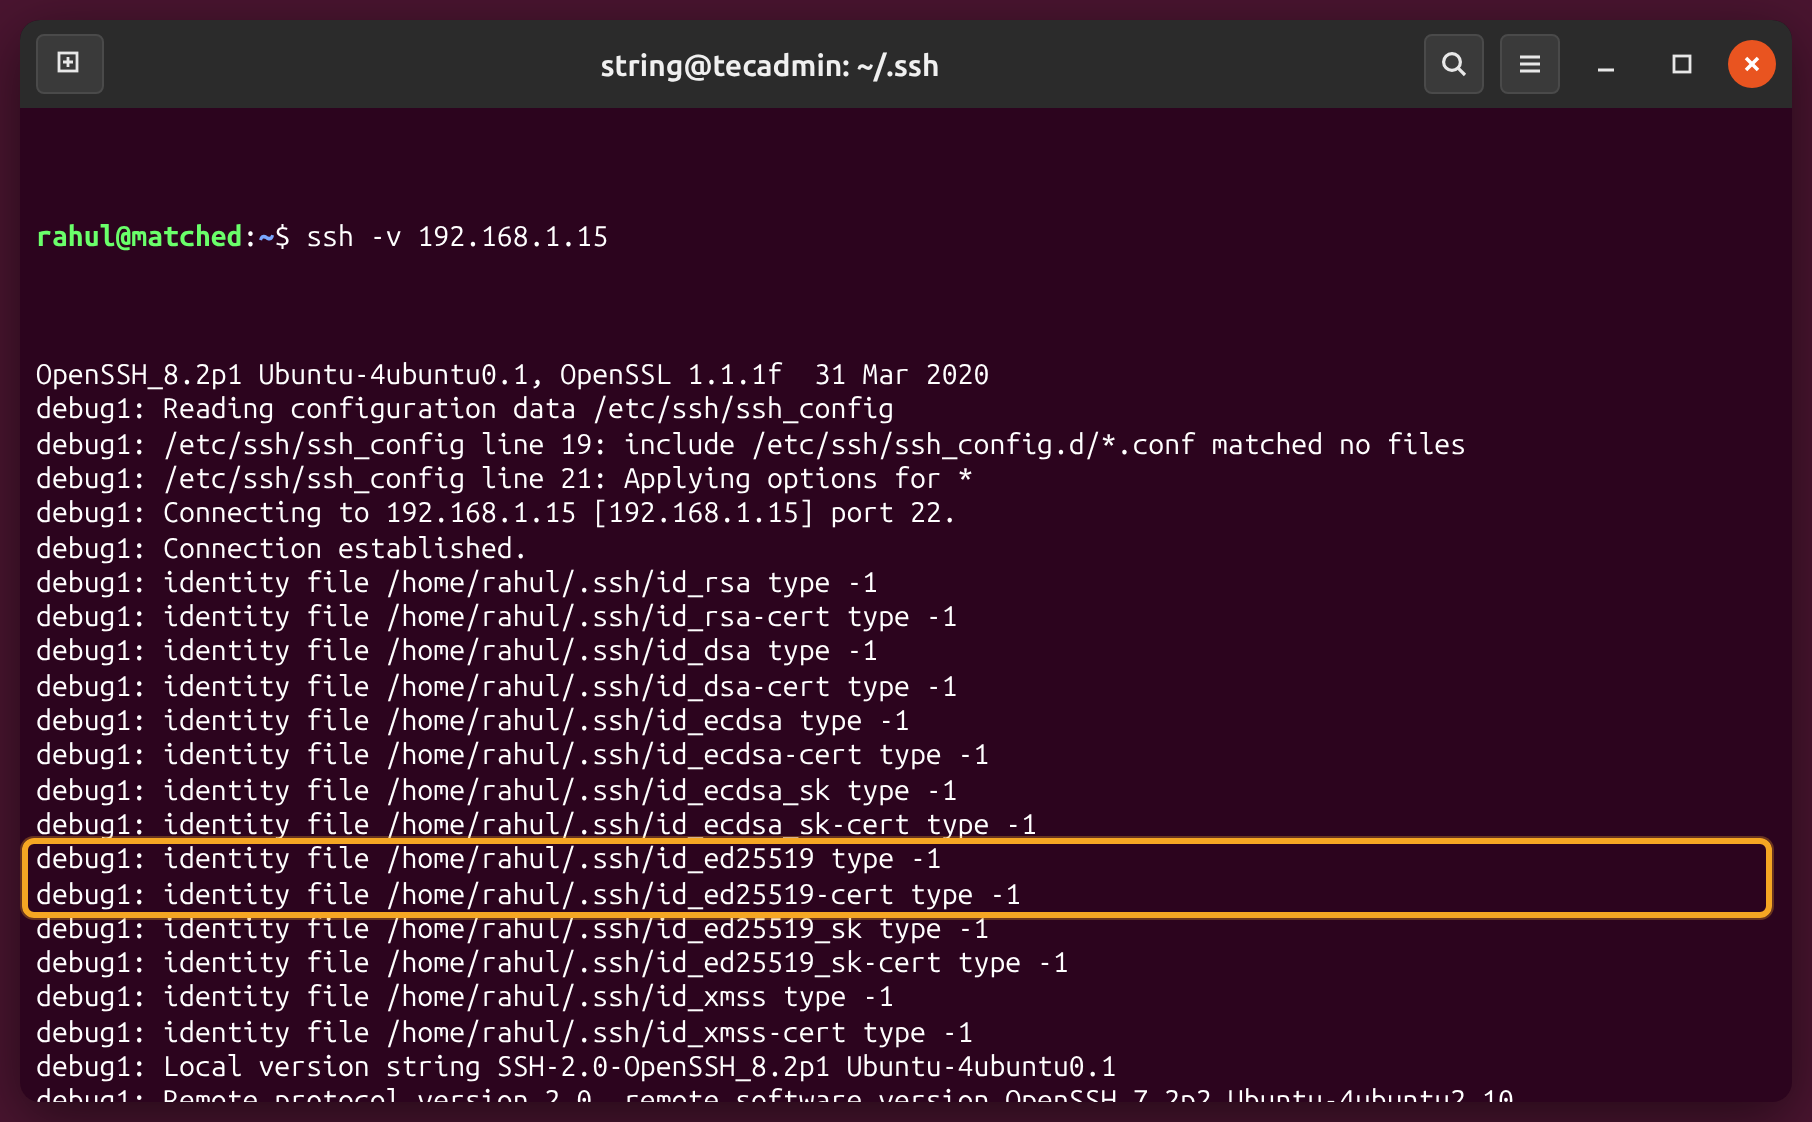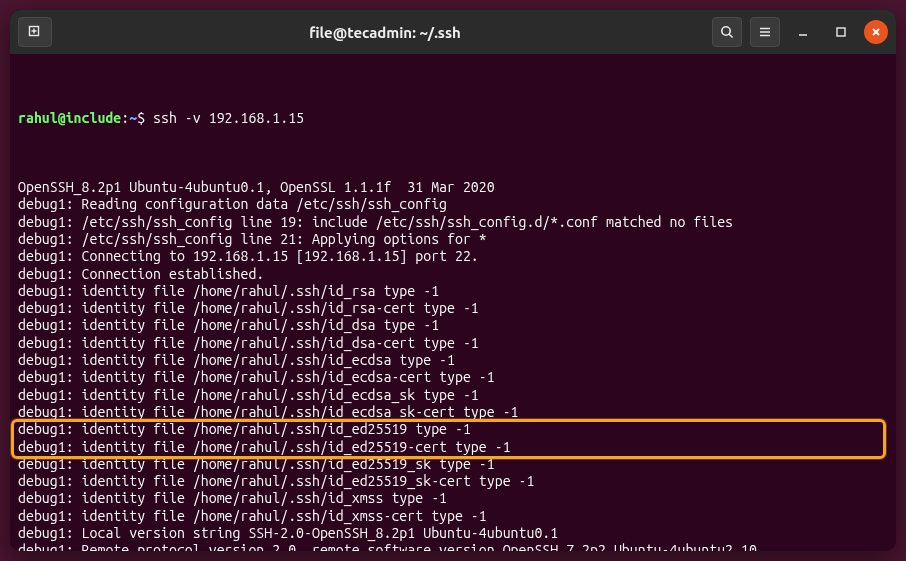--- a/index.html
+++ b/index.html
@@ -106,21 +106,21 @@
 <div class="window">
 
   <div class="titlebar">
     <div class="tb-btn">
       <svg width="16" height="16" viewBox="0 0 16 16" fill="none" stroke="currentColor" stroke-width="1.4">
         <rect x="2.5" y="2.5" width="9" height="9"></rect>
         <line x1="7" y1="4.5" x2="7" y2="9.5"></line>
         <line x1="4.5" y1="7" x2="9.5" y2="7"></line>
       </svg>
     </div>
-    <div class="tb-title">file@tecadmin: ~/.ssh</div>
+    <div class="tb-title">string@tecadmin: ~/.ssh</div>
     <div class="tb-right">
       <div class="tb-iconbtn boxed">
         <svg width="16" height="16" viewBox="0 0 16 16" fill="none" stroke="currentColor" stroke-width="1.6">
           <circle cx="7" cy="7" r="4.2"></circle>
           <line x1="10.2" y1="10.2" x2="13.5" y2="13.5"></line>
         </svg>
       </div>
       <div class="tb-iconbtn boxed">
         <svg width="16" height="16" viewBox="0 0 16 16" stroke="currentColor" stroke-width="1.6">
           <line x1="3" y1="4.5" x2="13" y2="4.5"></line>
@@ -142,18 +142,18 @@
         <svg width="12" height="12" viewBox="0 0 12 12" stroke="currentColor" stroke-width="1.8">
           <line x1="3" y1="3" x2="9" y2="9"></line>
           <line x1="9" y1="3" x2="3" y2="9"></line>
         </svg>
       </div>
     </div>
   </div>
 
   <div class="terminal" id="term">
     
-    <div class="line"><span class="prompt-user">rahul@include</span><span class="prompt-sep">:</span><span class="prompt-path">~</span><span class="prompt-sep">$ </span><span>ssh -v 192.168.1.15</span></div>
+    <div class="line"><span class="prompt-user">rahul@matched</span><span class="prompt-sep">:</span><span class="prompt-path">~</span><span class="prompt-sep">$ </span><span>ssh -v 192.168.1.15</span></div>
     
     <div class="line">OpenSSH_8.2p1 Ubuntu-4ubuntu0.1, OpenSSL 1.1.1f  31 Mar 2020</div><div class="line">debug1: Reading configuration data /etc/ssh/ssh_config</div><div class="line">debug1: /etc/ssh/ssh_config line 19: include /etc/ssh/ssh_config.d/*.conf matched no files</div><div class="line">debug1: /etc/ssh/ssh_config line 21: Applying options for *</div><div class="line">debug1: Connecting to 192.168.1.15 [192.168.1.15] port 22.</div><div class="line">debug1: Connection established.</div><div class="line">debug1: identity file /home/rahul/.ssh/id_rsa type -1</div><div class="line">debug1: identity file /home/rahul/.ssh/id_rsa-cert type -1</div><div class="line">debug1: identity file /home/rahul/.ssh/id_dsa type -1</div><div class="line">debug1: identity file /home/rahul/.ssh/id_dsa-cert type -1</div><div class="line">debug1: identity file /home/rahul/.ssh/id_ecdsa type -1</div><div class="line">debug1: identity file /home/rahul/.ssh/id_ecdsa-cert type -1</div><div class="line">debug1: identity file /home/rahul/.ssh/id_ecdsa_sk type -1</div><div class="line">debug1: identity file /home/rahul/.ssh/id_ecdsa_sk-cert type -1</div><div class="line">debug1: identity file /home/rahul/.ssh/id_ed25519 type -1</div><div class="line">debug1: identity file /home/rahul/.ssh/id_ed25519-cert type -1</div><div class="line">debug1: identity file /home/rahul/.ssh/id_ed25519_sk type -1</div><div class="line">debug1: identity file /home/rahul/.ssh/id_ed25519_sk-cert type -1</div><div class="line">debug1: identity file /home/rahul/.ssh/id_xmss type -1</div><div class="line">debug1: identity file /home/rahul/.ssh/id_xmss-cert type -1</div><div class="line">debug1: Local version string SSH-2.0-OpenSSH_8.2p1 Ubuntu-4ubuntu0.1</div><div class="line">debug1: Remote protocol version 2.0, remote software version OpenSSH_7.2p2 Ubuntu-4ubuntu2.10</div><div class="highlight-box" id="hl" style="top: 365px; height: 40px;"></div>
   </div>
 
 </div>
 
 </body></html>

